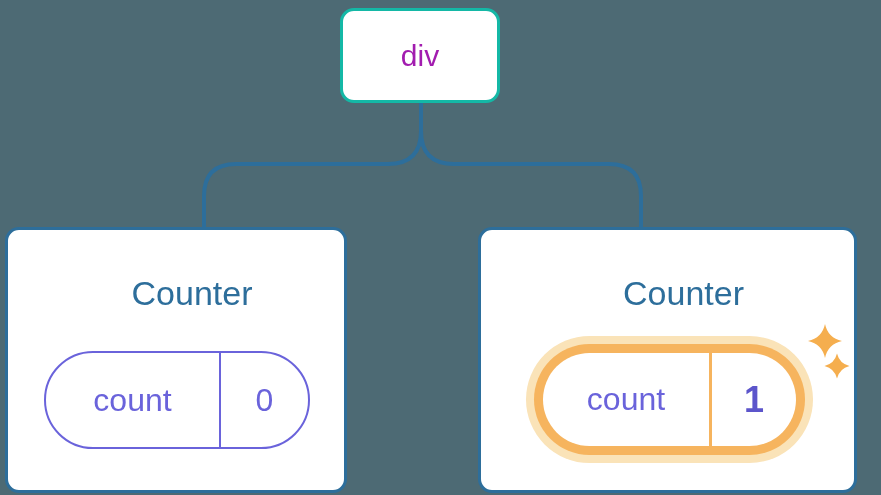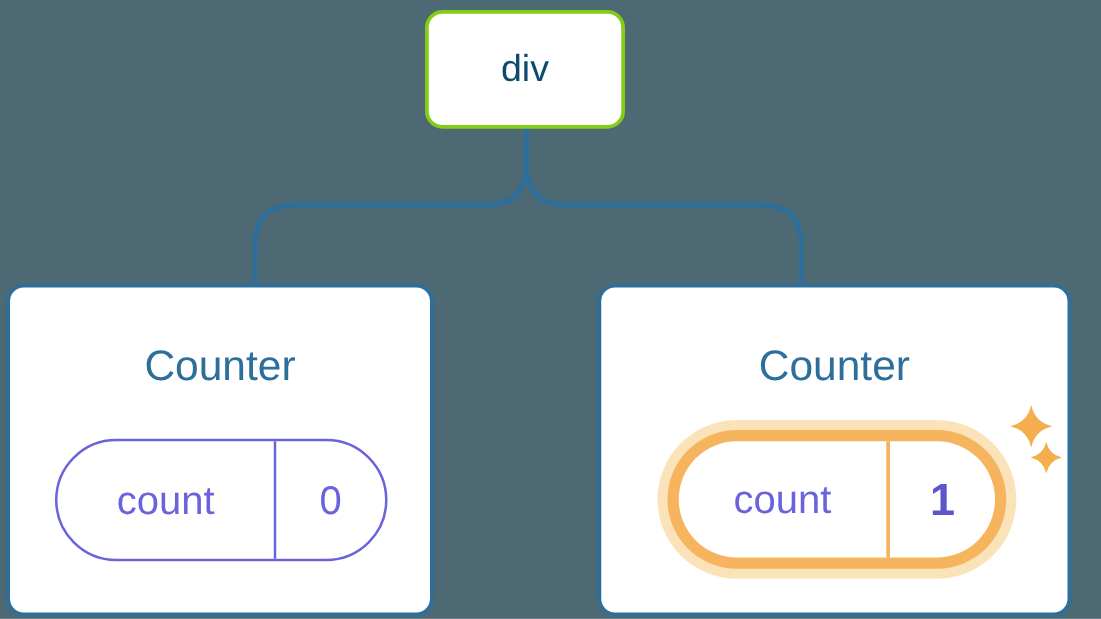--- a/index.html
+++ b/index.html
@@ -18,46 +18,46 @@
     left: 0; top: 0;
     width: 881px; height: 495px;
     pointer-events: none;
   }
 
   .node-root {
     position: absolute;
     left: 340px; top: 8px;
     width: 160px; height: 95px;
     background: #ffffff;
-    border: 3px solid #84cc16;
+    border: 3px solid #14b8a6;
     border-radius: 14px;
     box-sizing: border-box;
     display: flex;
     align-items: center;
     justify-content: center;
     font-size: 30px;
     font-weight: 500;
-    color: #0c4a6e;
+    color: #a21caf;
   }
 
   .card {
     position: absolute;
     top: 227px;
     height: 266px;
     background: #ffffff;
     border: 3px solid #2D6E9B;
     border-radius: 14px;
     box-sizing: border-box;
   }
   .card-left  { left: 5px;   width: 342px; }
   .card-right { left: 478px; width: 379px; }
 
   .card-title {
     position: absolute;
-    left: 0; top: 44px;
+    left: 16px; top: 44px;
     width: 100%;
     text-align: center;
     font-size: 34px;
     font-weight: 500;
     color: #2D6E9B;
   }
 
   .pill {
     position: absolute;
     box-sizing: border-box;

